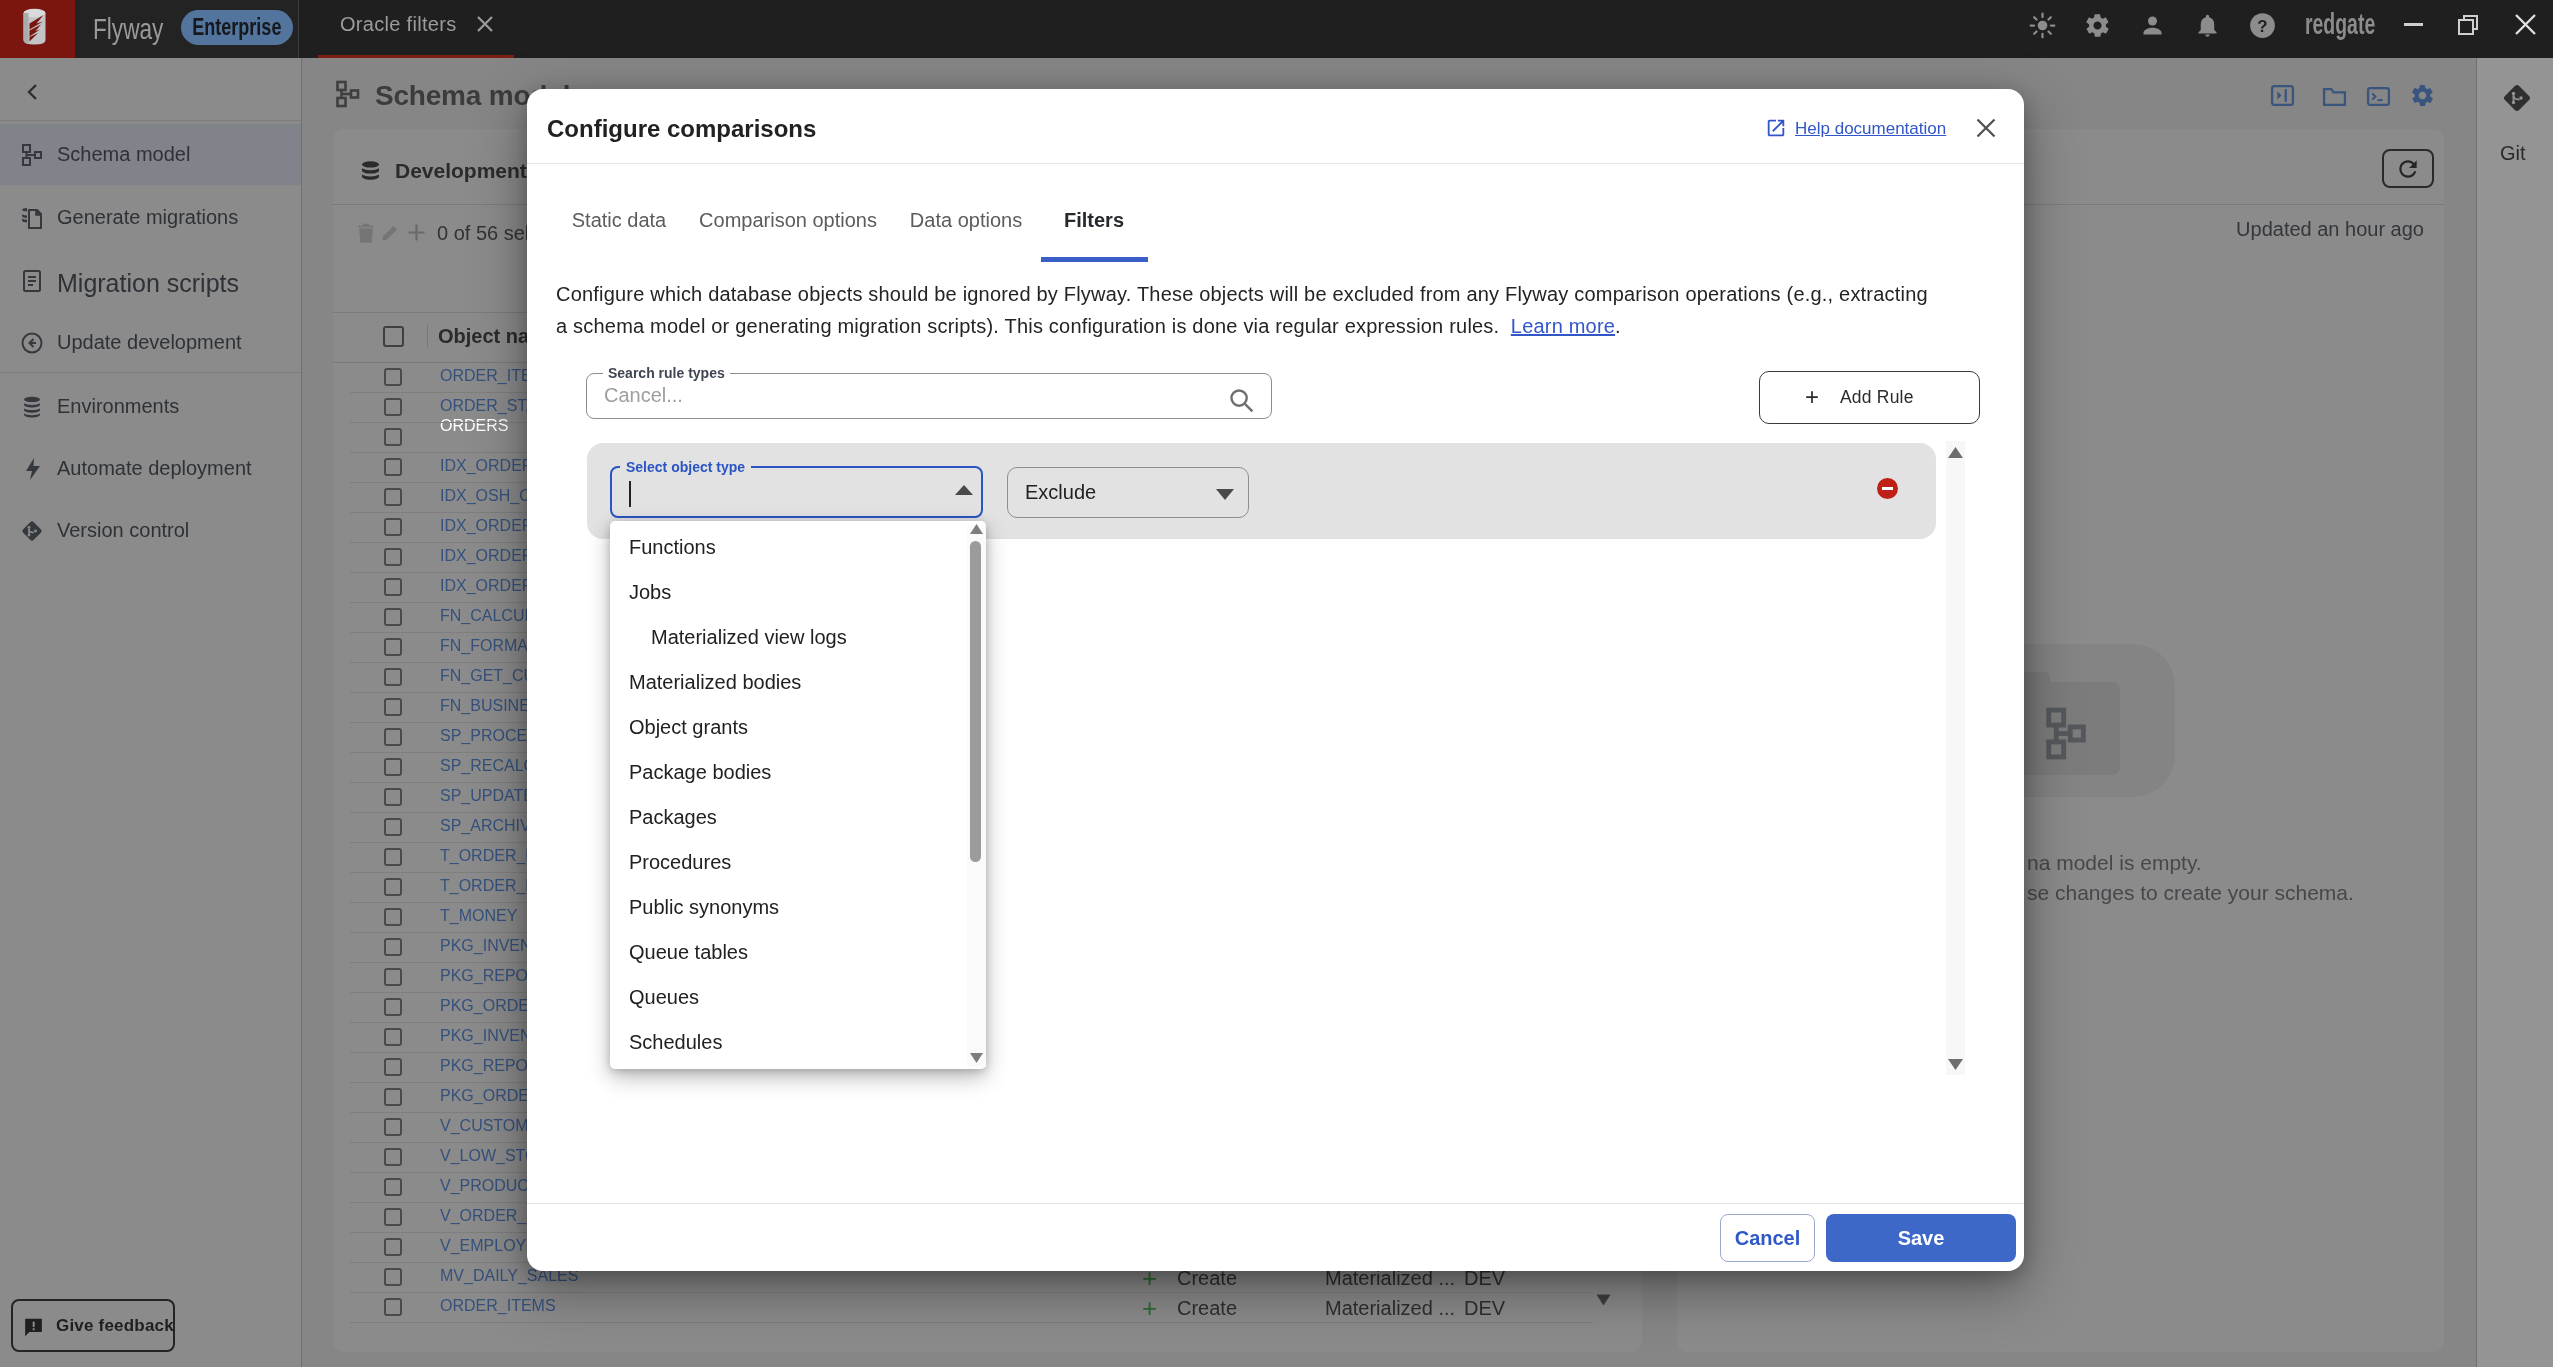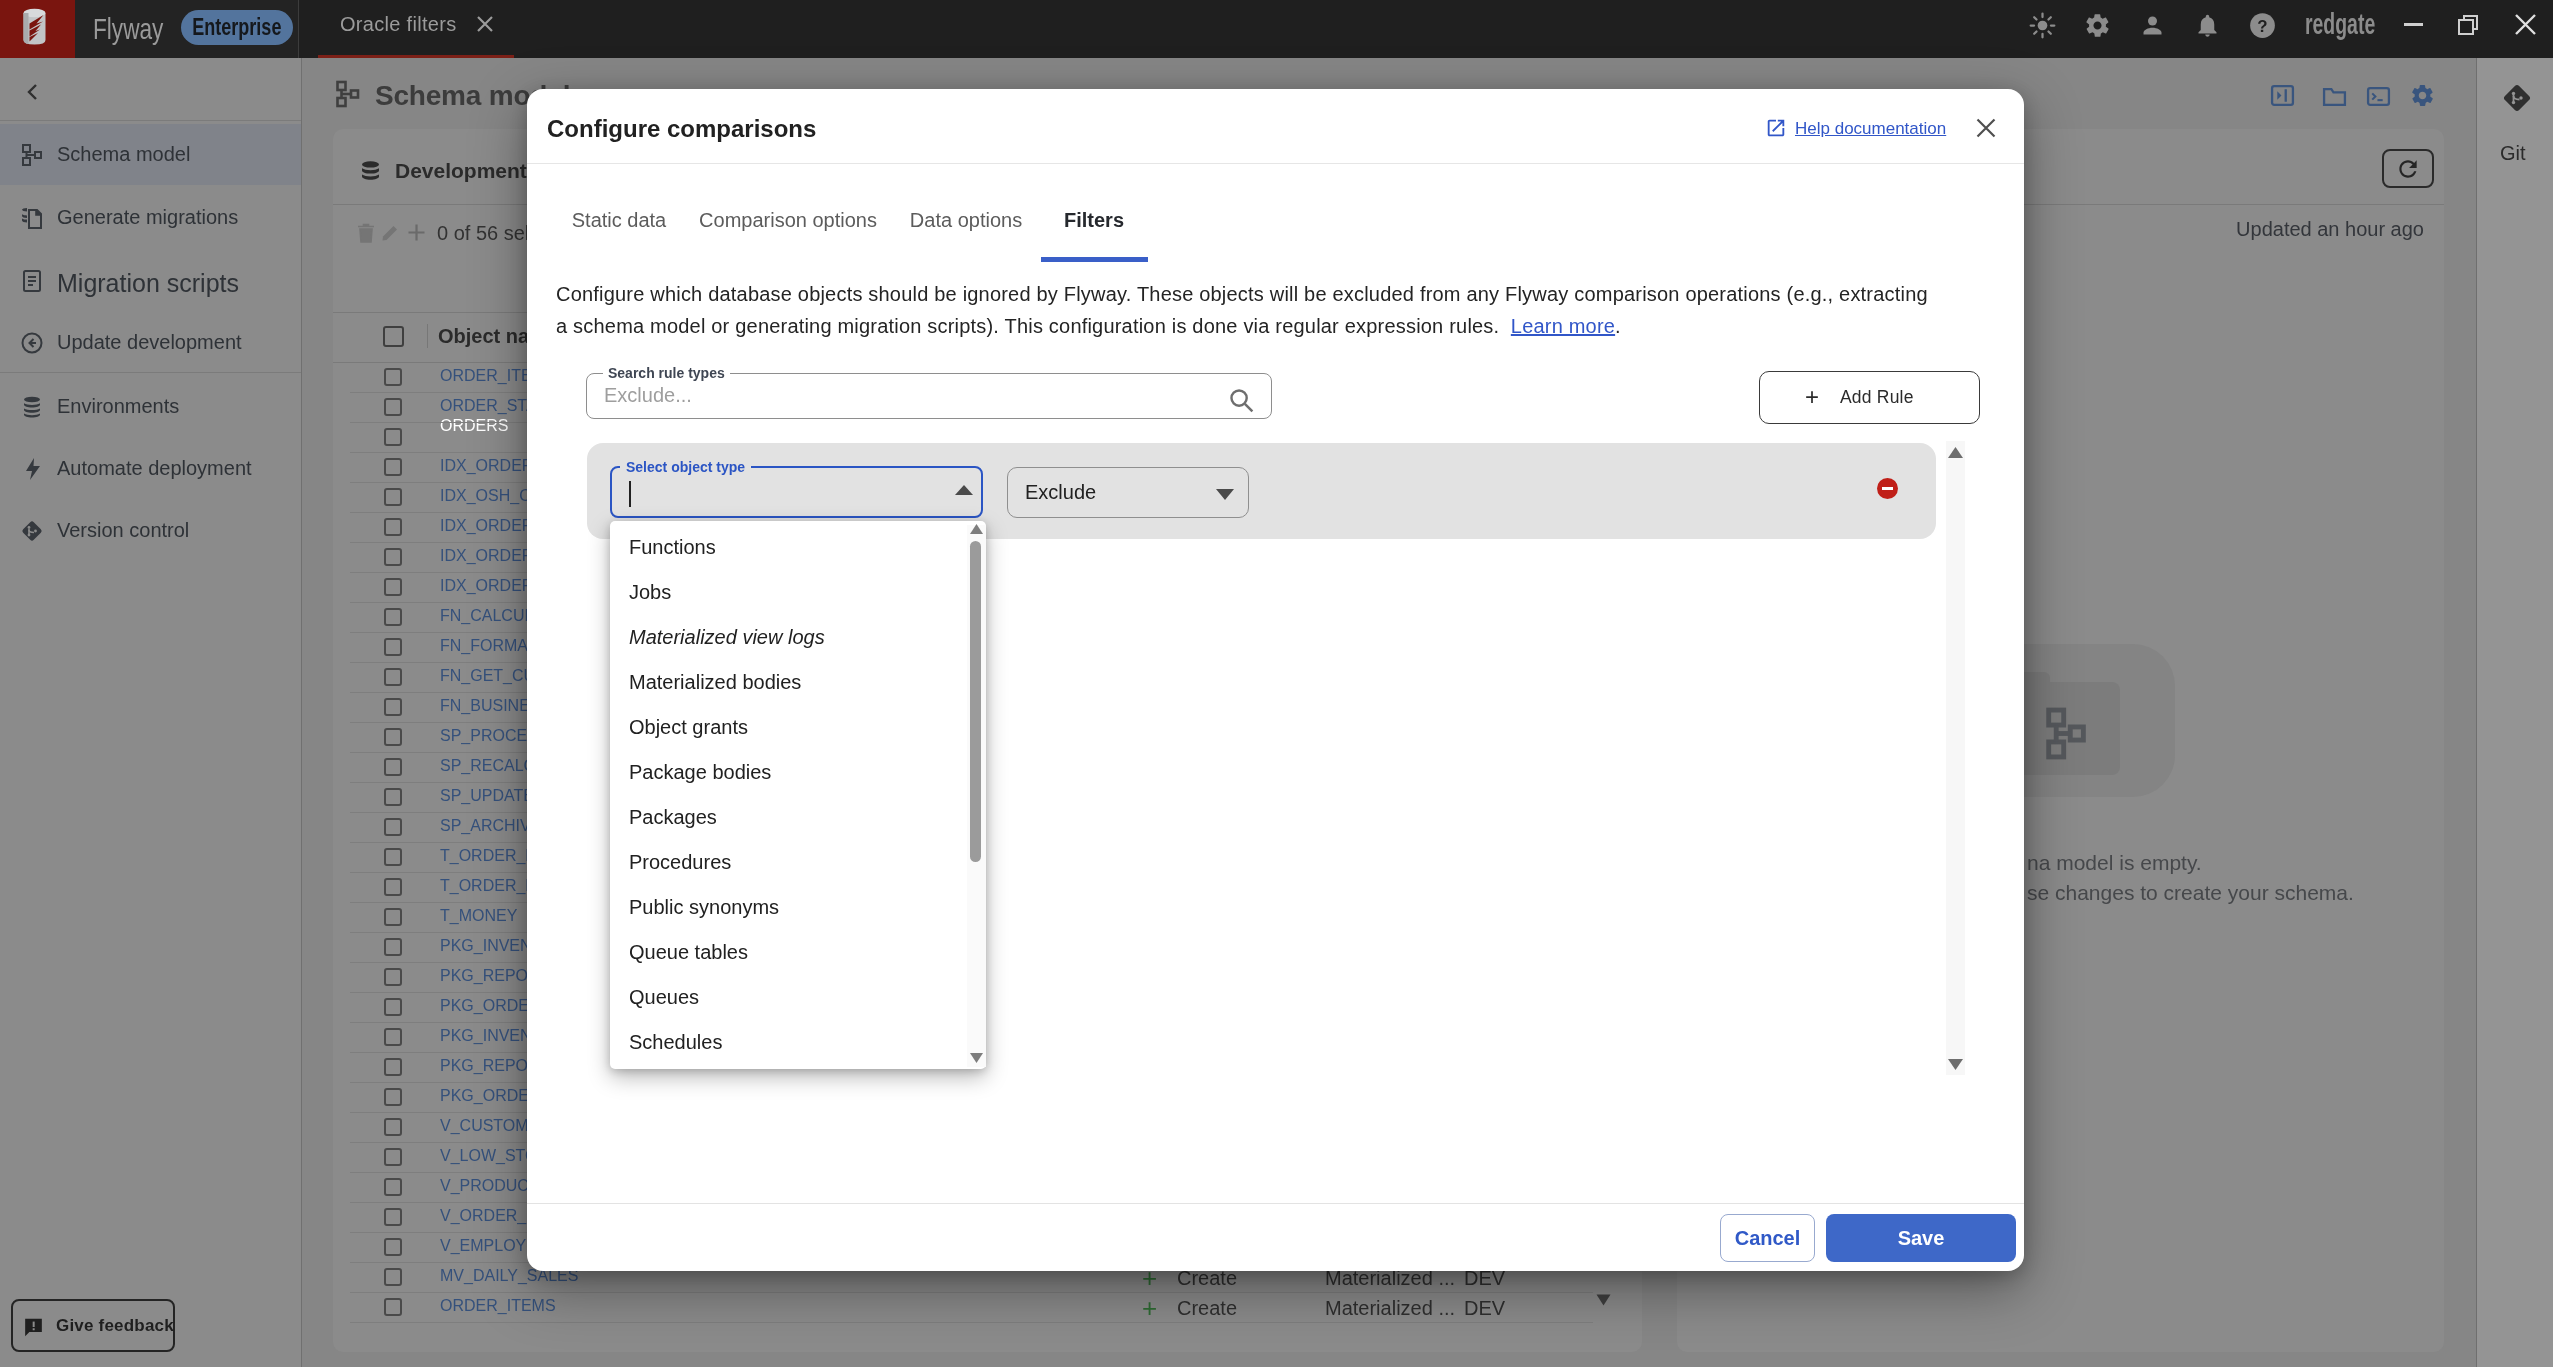--- a/index.html
+++ b/index.html
@@ -368,21 +368,21 @@
 <div class="abs" style="left:1041px;top:257px;width:107px;height:5px;background:#3a5fc8;"></div>
 
 <div class="abs" style="left:556px;top:278px;font-size:20px;line-height:32px;color:#242424;letter-spacing:0.2px;">
 Configure which database objects should be ignored by Flyway. These objects will be excluded from any Flyway comparison operations (e.g., extracting<br>
 a schema model or generating migration scripts). This configuration is done via regular expression rules.&nbsp; <span style="color:#3156c8;text-decoration:underline;">Learn more</span>.
 </div>
 
 <fieldset class="abs" style="left:586px;top:365px;width:686px;height:54px;border:1.3px solid #8e8e8e;border-radius:8px;padding:0 0 0 12px;">
   <legend style="margin-left:4px;padding:0 5px;font-size:14px;font-weight:700;color:#3f4653;line-height:17px;">Search rule types</legend>
 </fieldset>
-<div class="abs" style="left:604px;top:384px;font-size:20px;color:#9e9e9e;">Exclude...</div>
+<div class="abs" style="left:604px;top:384px;font-size:20px;color:#9e9e9e;">Cancel...</div>
 <svg class="abs" style="left:1227px;top:386px;" width="29" height="29" viewBox="0 0 24 24">
   <circle cx="10" cy="10" r="6.3" fill="none" stroke="#6e6e6e" stroke-width="2"></circle>
   <path d="M14.8 14.8 L21 21" stroke="#6e6e6e" stroke-width="2"></path>
 </svg>
 
 <div class="abs" style="left:1759px;top:371px;width:221px;height:53px;border:1.5px solid #3a3a3a;border-radius:10px;"></div>
 <div class="abs" style="left:1805px;top:385px;font-size:24px;color:#2b2b2b;font-weight:400;line-height:24px;">+</div>
 <div class="abs" style="left:1840px;top:387px;font-size:17.5px;font-weight:500;color:#2b2b2b;letter-spacing:0.2px;">Add Rule</div>
 
 <div class="abs" style="left:587px;top:443px;width:1349px;height:96px;background:#e2e2e2;border-radius:16px;"></div>
@@ -413,21 +413,21 @@
 </svg>
 
 <div class="abs" style="left:527px;top:1203px;width:1497px;height:1px;background:#e3e3e3;"></div>
 <div class="abs" style="left:1720px;top:1214px;width:95px;height:48px;border:1.5px solid #98a9cf;border-radius:8px;color:#3059c7;font-size:20px;font-weight:600;text-align:center;line-height:46px;">Cancel</div>
 <div class="abs" style="left:1826px;top:1214px;width:190px;height:48px;background:#3e68c8;border-radius:8px;color:#ffffff;font-size:20px;font-weight:600;text-align:center;line-height:48px;">Save</div>
 
 <div class="abs" style="left:610px;top:521px;width:376px;height:548px;background:#ffffff;border-radius:5px;box-shadow:0 8px 22px rgba(0,0,0,.28), 0 2px 8px rgba(0,0,0,.18);"></div>
 <div id="listitems">
     <div class="abs" style="left:629px;top:536px;font-size:20px;color:#212121;">Functions</div>
     <div class="abs" style="left:629px;top:581px;font-size:20px;color:#212121;">Jobs</div>
-    <div class="abs" style="left:629px;top:626px;font-size:20px;color:#212121;font-style:italic;">Materialized view logs</div>
+    <div class="abs" style="left:651px;top:626px;font-size:20px;color:#212121;">Materialized view logs</div>
     <div class="abs" style="left:629px;top:671px;font-size:20px;color:#212121;">Materialized bodies</div>
     <div class="abs" style="left:629px;top:716px;font-size:20px;color:#212121;">Object grants</div>
     <div class="abs" style="left:629px;top:761px;font-size:20px;color:#212121;">Package bodies</div>
     <div class="abs" style="left:629px;top:806px;font-size:20px;color:#212121;">Packages</div>
     <div class="abs" style="left:629px;top:851px;font-size:20px;color:#212121;">Procedures</div>
     <div class="abs" style="left:629px;top:896px;font-size:20px;color:#212121;">Public synonyms</div>
     <div class="abs" style="left:629px;top:941px;font-size:20px;color:#212121;">Queue tables</div>
     <div class="abs" style="left:629px;top:986px;font-size:20px;color:#212121;">Queues</div>
     <div class="abs" style="left:629px;top:1031px;font-size:20px;color:#212121;">Schedules</div>
   </div>

